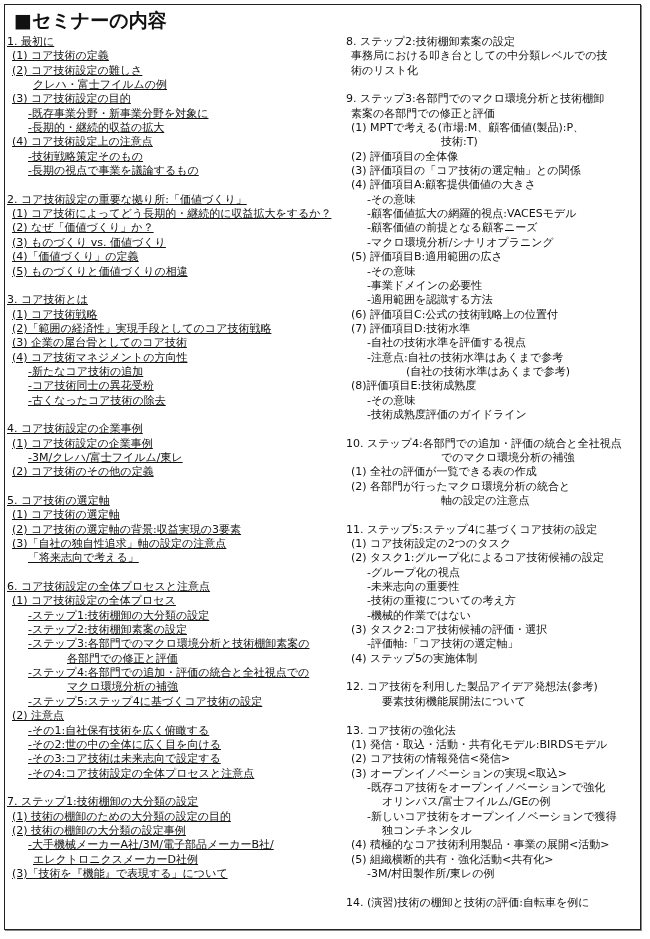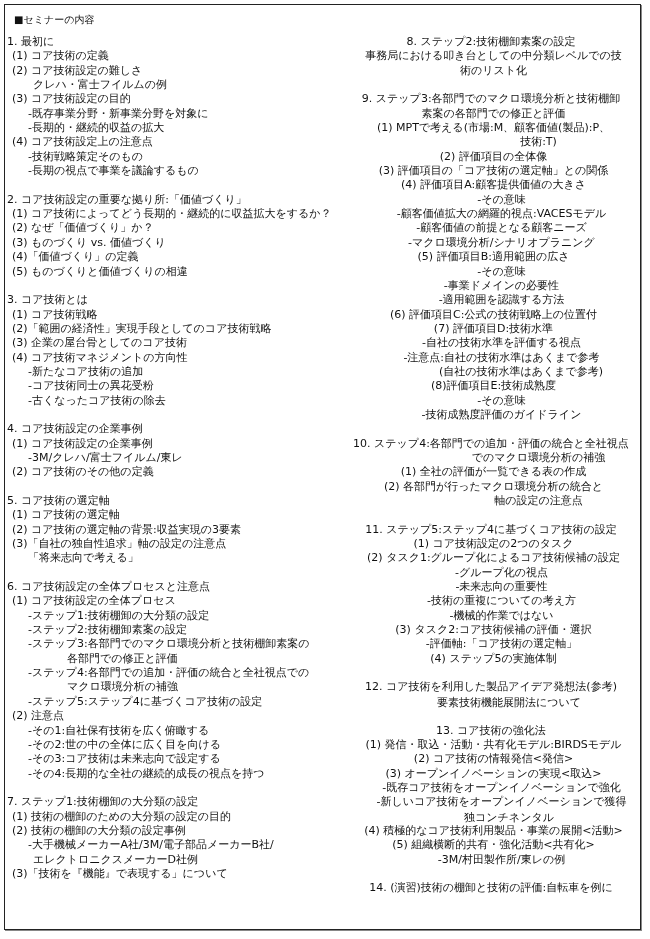--- a/index.html
+++ b/index.html
@@ -1,31 +1,31 @@
 <!DOCTYPE html>
 <html><head>
 <meta charset="utf-8">
 <style>
   html, body { margin: 0; padding: 0; background: #ffffff; }
   body { width: 650px; height: 939px; position: relative; overflow: hidden;
          font-family: "DejaVu Sans", "Liberation Sans", sans-serif; color: #111; }
   .frame { position: absolute; left: 4px; top: 4px; width: 637px; height: 926px;
            border: 1px solid #222; box-shadow: 1px 1px 0 #888; box-sizing: border-box; }
-  .title { position: absolute; left: 14px; top: 10px; font-size: 10px; line-height: 20px;
-           font-weight: normal; letter-spacing: 0; white-space: nowrap; }
+  .title { position: absolute; left: 14px; top: 10px; font-size: 19px; line-height: 20px;
+           font-weight: bold; letter-spacing: 0; white-space: nowrap; }
   .col { position: absolute; top: 35px; font-size: 11px; line-height: 14.35px; white-space: nowrap; }
-  .col.left { left: 7px; width: 320px; }
-  .col.right { left: 346px; width: 290px; text-align: center; }
+  .col.left { left: 7px; width: 320px; text-decoration: underline; }
+  .col.right { left: 346px; width: 290px; }
   .line { height: 14.35px; display: block; }
   .blank { height: 14.35px; }
   .l0 { padding-left: 0; }
   .l1 { padding-left: 5px; }
   .l2 { padding-left: 21px; }
   .l3 { padding-left: 26px; }
-  .l4 { padding-left: 36px; font-family: Liberation Serif, serif; }
+  .l4 { padding-left: 36px; }
   .l5 { padding-left: 60px; }
   .l6 { padding-left: 95px; }
 </style>
 </head>
 <body>
 
 <div class="frame"></div>
 <div class="title">■セミナーの内容</div>
 
 <div class="col left" id="left-col">
@@ -73,21 +73,21 @@
     <div class="line l2">-ステップ2:技術棚卸素案の設定</div>
     <div class="line l2">-ステップ3:各部門でのマクロ環境分析と技術棚卸素案の</div>
     <div class="line l5">各部門での修正と評価</div>
     <div class="line l2">-ステップ4:各部門での追加・評価の統合と全社視点での</div>
     <div class="line l5">マクロ環境分析の補強</div>
     <div class="line l2">-ステップ5:ステップ4に基づくコア技術の設定</div>
     <div class="line l1">(2) 注意点</div>
     <div class="line l2">-その1:自社保有技術を広く俯瞰する</div>
     <div class="line l2">-その2:世の中の全体に広く目を向ける</div>
     <div class="line l2">-その3:コア技術は未来志向で設定する</div>
-    <div class="line l2">-その4:長期的な全社の継続的成長の視点を持つ</div>
+    <div class="line l2">-その4:コア技術設定の全体プロセスと注意点</div>
     <div class="line blank"></div>
     <div class="line l0">7. ステップ1:技術棚卸の大分類の設定</div>
     <div class="line l1">(1) 技術の棚卸のための大分類の設定の目的</div>
     <div class="line l1">(2) 技術の棚卸の大分類の設定事例</div>
     <div class="line l2">-大手機械メーカーA社/3M/電子部品メーカーB社/</div>
     <div class="line l3">エレクトロニクスメーカーD社例</div>
     <div class="line l1">(3)「技術を『機能』で表現する」について</div>
   </div>
 <div class="col right" id="right-col">
     <div class="line l0">8. ステップ2:技術棚卸素案の設定</div>
@@ -136,20 +136,21 @@
     <div class="line l1">(4) ステップ5の実施体制</div>
     <div class="line blank"></div>
     <div class="line l0">12. コア技術を利用した製品アイデア発想法(参考)</div>
     <div class="line l4">要素技術機能展開法について</div>
     <div class="line blank"></div>
     <div class="line l0">13. コア技術の強化法</div>
     <div class="line l1">(1) 発信・取込・活動・共有化モデル:BIRDSモデル</div>
     <div class="line l1">(2) コア技術の情報発信&lt;発信&gt;</div>
     <div class="line l1">(3) オープンイノベーションの実現&lt;取込&gt;</div>
     <div class="line l2">-既存コア技術をオープンイノベーションで強化</div>
+    <div class="line l4">オリンパス/富士フイルム/GEの例</div>
     <div class="line l2">-新しいコア技術をオープンイノベーションで獲得</div>
     <div class="line l4">独コンチネンタル</div>
     <div class="line l1">(4) 積極的なコア技術利用製品・事業の展開&lt;活動&gt;</div>
     <div class="line l1">(5) 組織横断的共有・強化活動&lt;共有化&gt;</div>
     <div class="line l2">-3M/村田製作所/東レの例</div>
     <div class="line blank"></div>
     <div class="line l0">14. (演習)技術の棚卸と技術の評価:自転車を例に</div>
   </div>
 
 </body></html>

